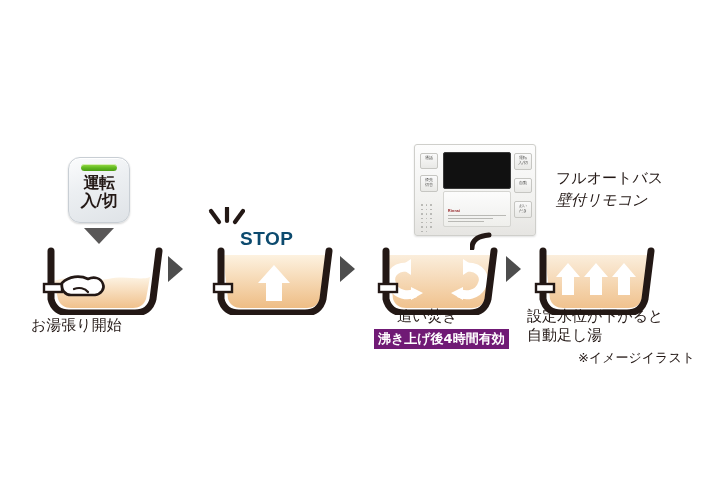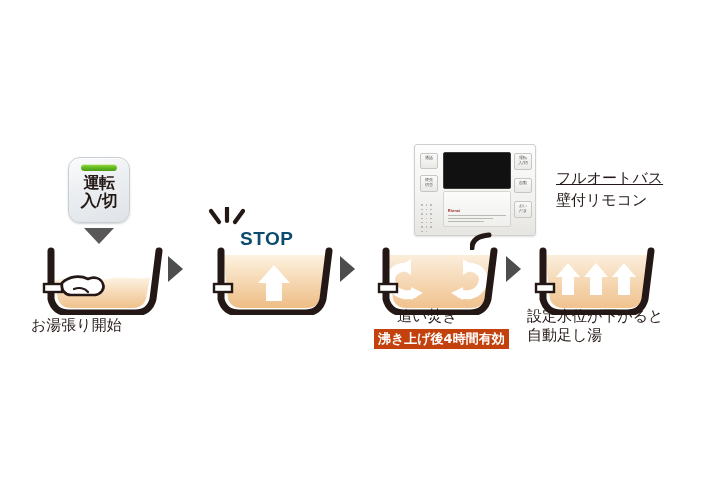--- a/index.html
+++ b/index.html
@@ -74,21 +74,21 @@
     font-family: "DejaVu Sans", sans-serif;
     font-size: 15px;
     line-height: 20px;
     color: #231815;
     white-space: pre;
   }
   .caption.small { font-size: 13px; }
 
   .badge {
     display: inline-block;
-    background: #c2410c;
+    background: #701a75;
     color: #ffffff;
     font-family: "DejaVu Sans", sans-serif;
     font-weight: 700;
     font-size: 13px;
     line-height: 17px;
     padding: 1px 4px 2px 4px;
     white-space: nowrap;
   }
 
   .stop-text {
@@ -281,20 +281,21 @@
     <path d="M38,20 L50,34 L44,34 L44,52 L32,52 L32,34 L26,34 Z" fill="#ffffff"></path>
     <path d="M66,20 L78,34 L72,34 L72,52 L60,52 L60,34 L54,34 Z" fill="#ffffff"></path>
     <path d="M94,20 L106,34 L100,34 L100,52 L88,52 L88,34 L82,34 Z" fill="#ffffff"></path>
     <path d="M13,8 L13,56 C15,65 22,70 31,70 L97,70 C106,70 113,65 115,56 L121,8" fill="none" stroke="#231815" stroke-width="7" stroke-linecap="round" stroke-linejoin="round"></path>
     <rect x="6" y="41" width="18" height="8" fill="#ffffff" stroke="#231815" stroke-width="2.4"></rect>
   </svg>
 
   <div class="abs caption" style="left:527px; top:306px;">設定水位が下がると</div>
   <div class="abs caption" style="left:527px; top:325px;">自動足し湯</div>
 
+  <div class="abs caption small" style="left:578px; top:348px;">※イメージイラスト</div>
 
   <div class="abs remote-unit">
     <div class="r-btn" style="left:5px; top:8px; width:18px; height:16px;">通話</div>
     <div class="r-btn" style="left:5px; top:30px; width:18px; height:17px; white-space:pre;">優先
 切替</div>
 
     <div class="r-screen"></div>
 
     <div class="r-lower">
       <div class="r-logo">Rinnai</div>
@@ -332,16 +333,16 @@
 入/切</div>
     <div class="r-btn" style="left:99px; top:33px; width:18px; height:15px;">自動</div>
     <div class="r-btn" style="left:99px; top:56px; width:18px; height:17px; white-space:pre;">おい
 だき</div>
   </div>
 
   <svg class="abs r-cord" viewBox="0 0 22 18">
     <path d="M2,16 C2,8 8,4 19,3" fill="none" stroke="#231815" stroke-width="5" stroke-linecap="round"></path>
   </svg>
 
-  <div class="abs caption" style="left:556px; top:168px;text-decoration:underline;">フルオートバス</div>
-  <div class="abs caption" style="left:556px; top:190px;">壁付リモコン</div>
+  <div class="abs caption" style="left:556px; top:168px;">フルオートバス</div>
+  <div class="abs caption" style="left:556px; top:190px;font-style:italic;">壁付リモコン</div>
 
 </div>
 
 </body></html>

